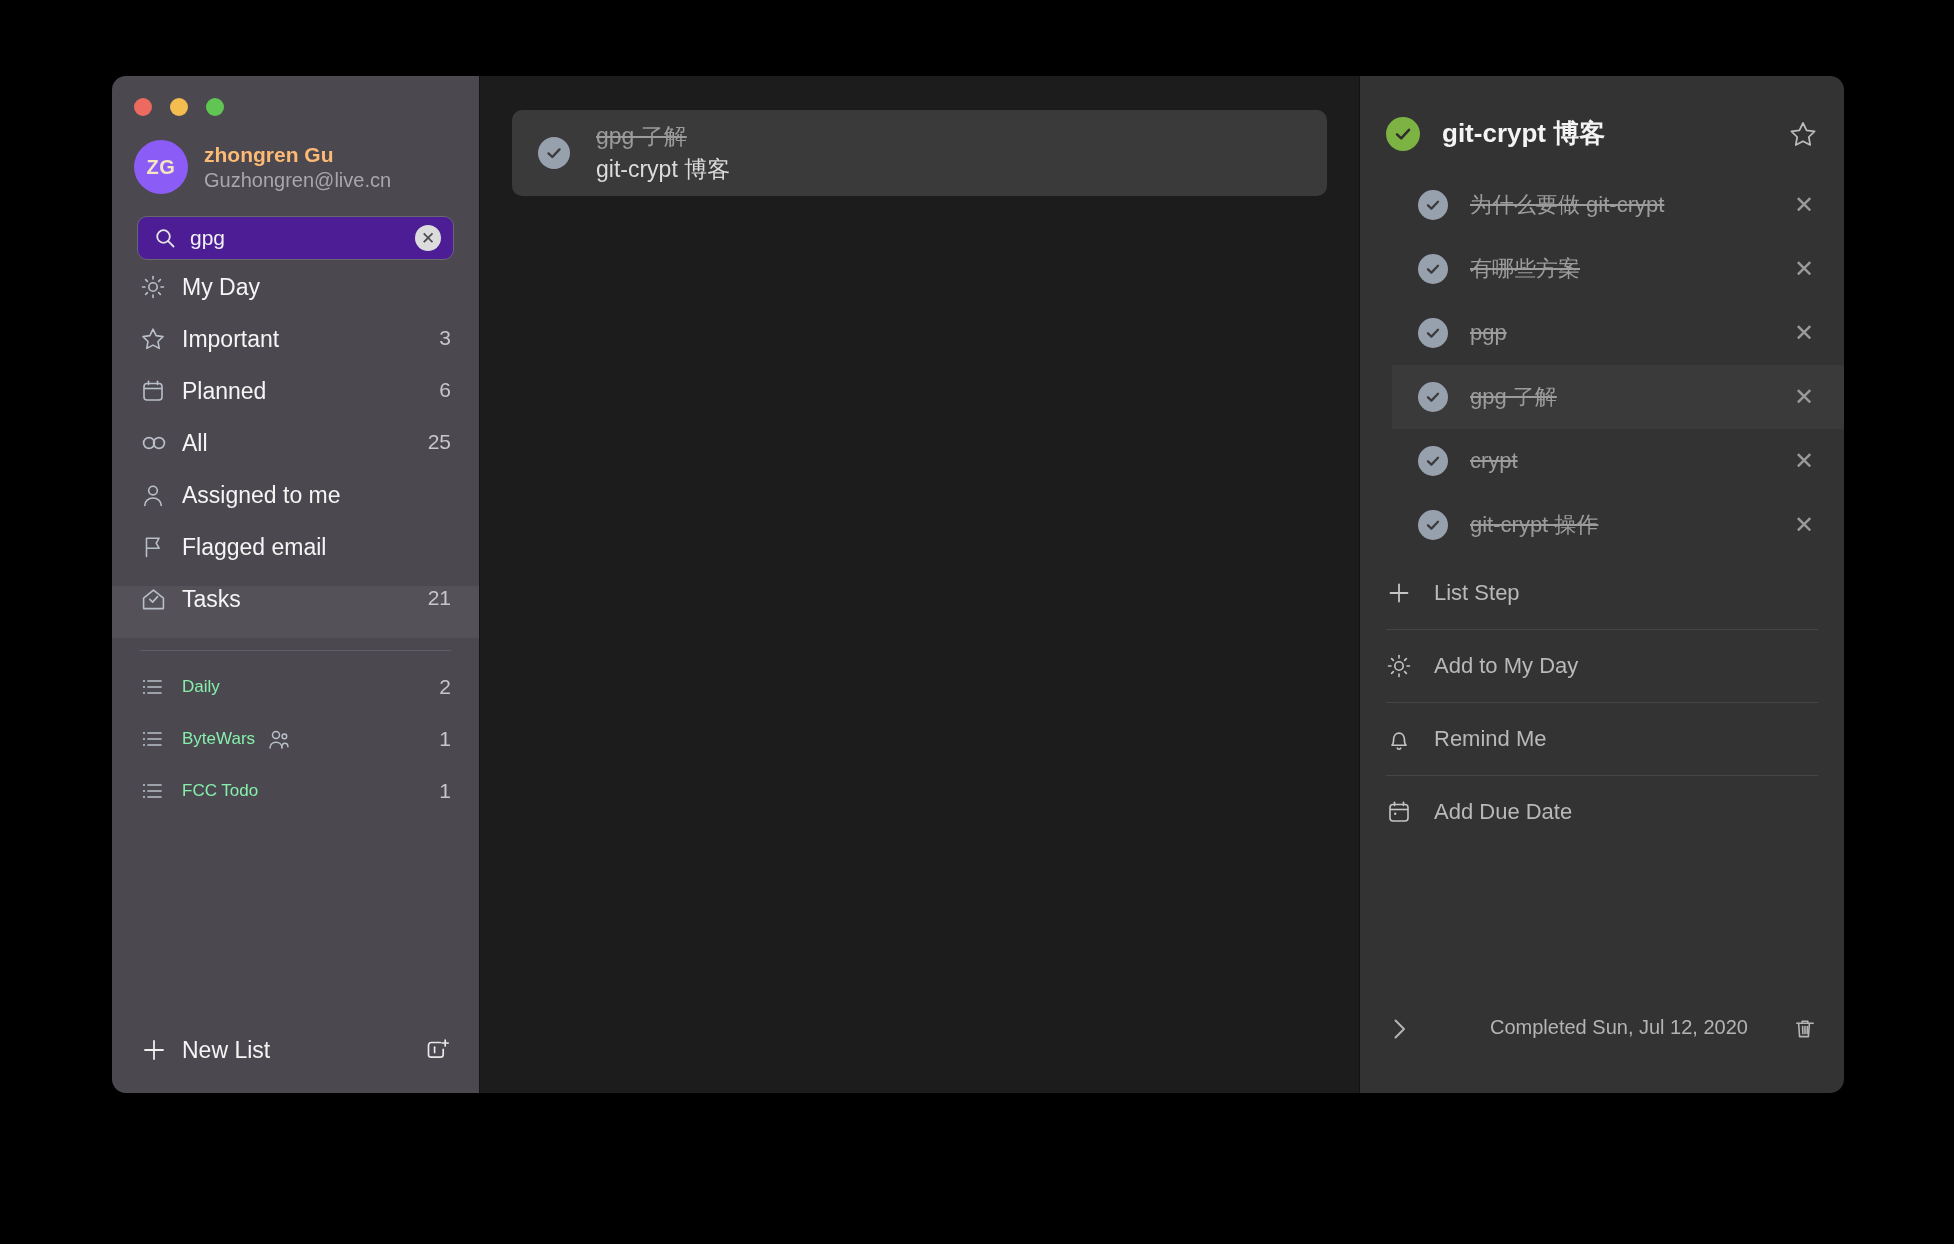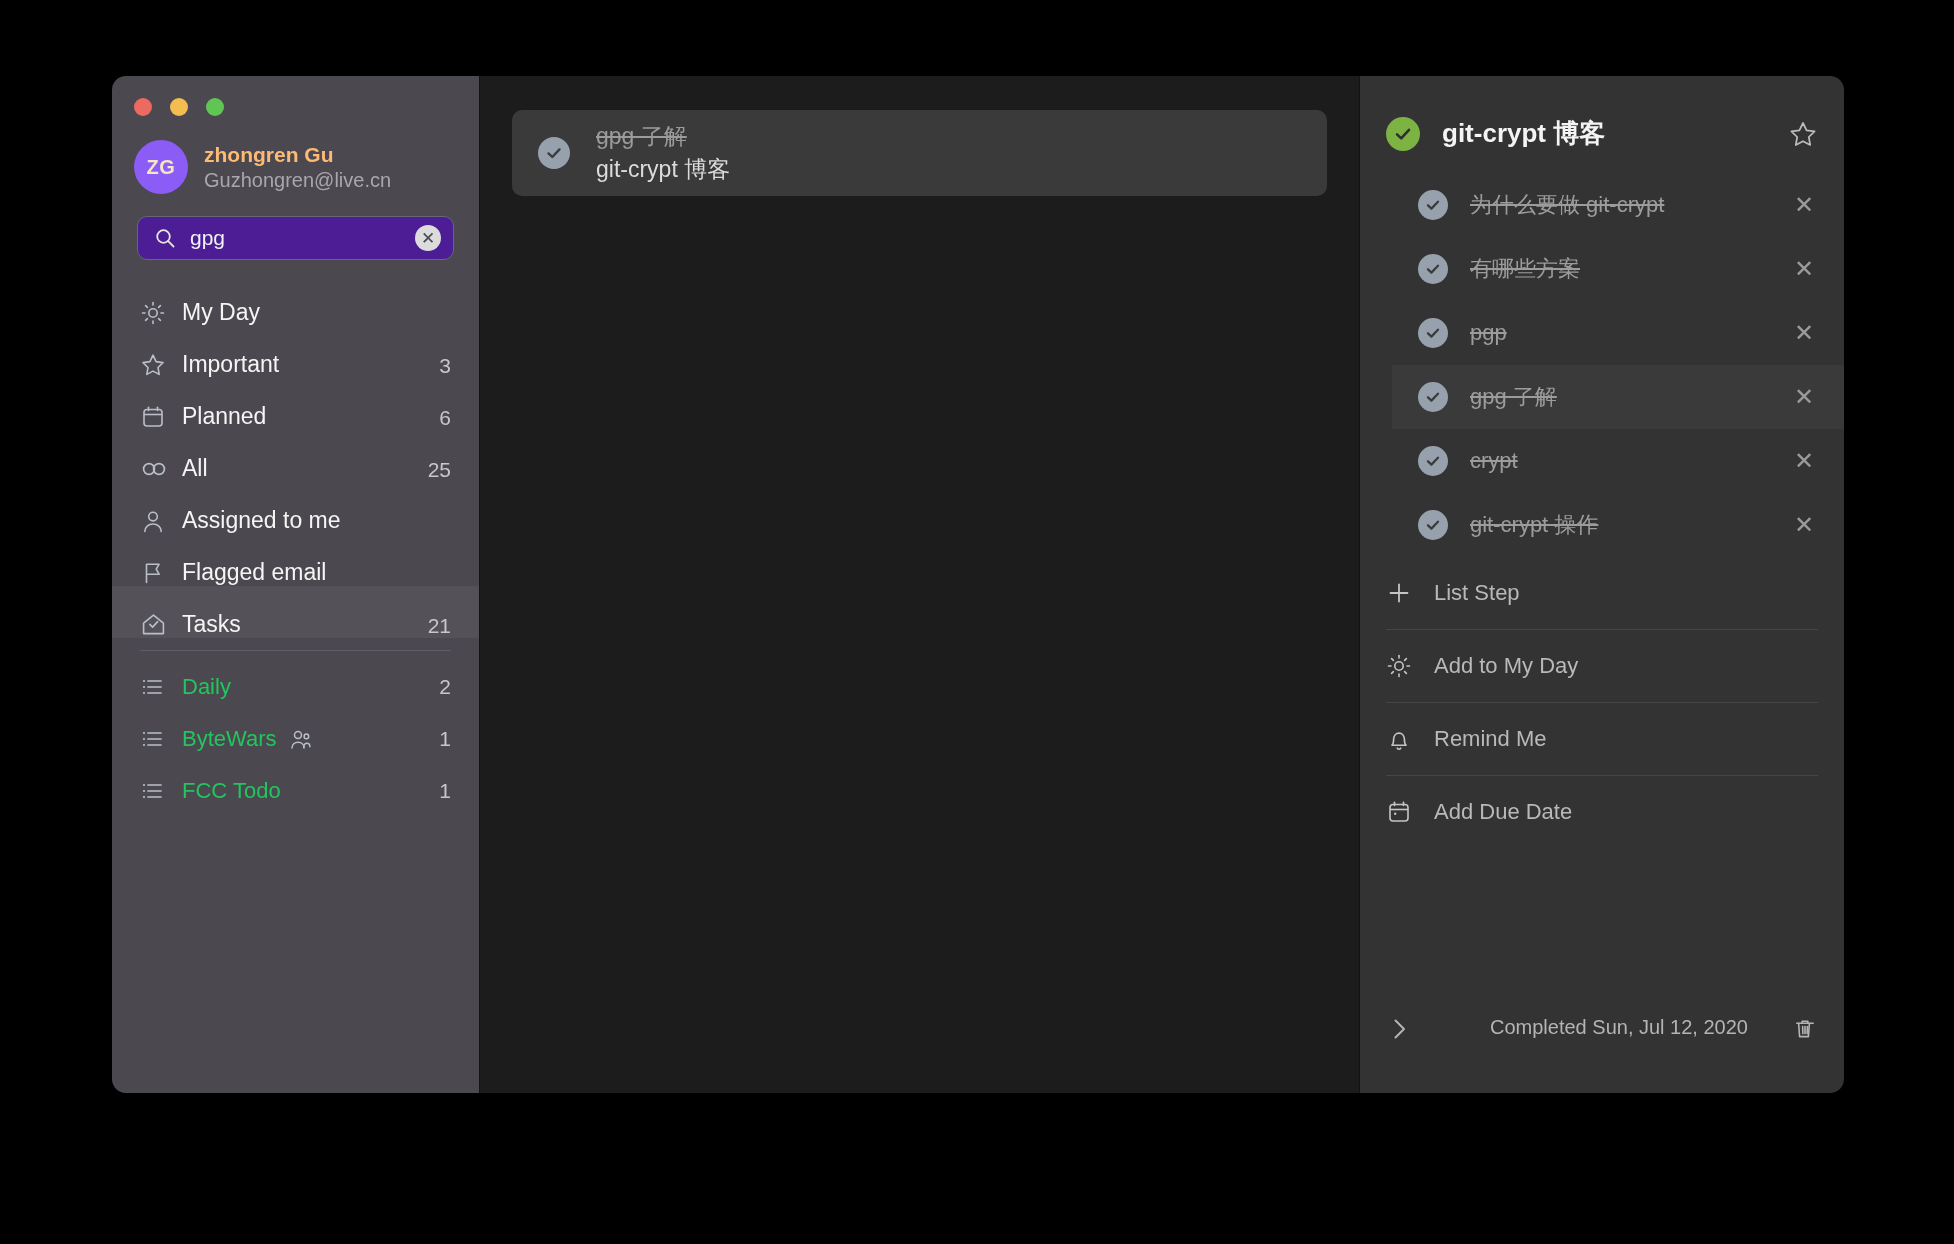--- a/index.html
+++ b/index.html
@@ -51,34 +51,34 @@
   }
   .searchbox .val{ color:#f2f2f2; font-size:21px; flex:1; }
   .clearbtn{
     width:26px; height:26px; border-radius:50%;
     background:#dcdcdc; display:flex; align-items:center; justify-content:center;
     color:#4b484f; font-size:17px; line-height:1; font-weight:500;
   }
 
   .nav{ padding:14px 0 0 0; }
   .navitem{
-    height:52px; display:flex; align-items:flex-end;
+    height:52px; display:flex; align-items:flex-start;
     padding:0 28px 0 28px; gap:0;
   }
   .navitem.selected{ background:rgba(255,255,255,.055); }
   .navitem .ico{ width:42px; display:flex; align-items:center; color:#b9bfc9; flex:0 0 42px; }
   .navitem .lbl{ color:#f5f5f5; font-size:23px; flex:1; display:flex; align-items:center; gap:10px;}
   .navitem .cnt{ color:#c8c6cc; font-size:21px; }
 
   .divider{ height:1px; background:#5f5c67; margin:12px 28px 10px 28px; }
 
   .lists{ }
   .listitem{ height:52px; display:flex; align-items:center; padding:0 28px; }
   .listitem .ico{ width:42px; display:flex; align-items:center; color:#b9bfc9; flex:0 0 42px; }
-  .listitem .lbl{ color:#22c55e; font-size:22px; flex:1; display:flex; align-items:center; gap:12px; }
+  .listitem .lbl{ color:#86efac; font-size:17px; flex:1; display:flex; align-items:center; gap:12px; }
   .listitem .cnt{ color:#c8c6cc; font-size:21px; }
   .shared{ color:#b9bfc9; display:flex; align-items:center; }
 
   .sb-footer{
     margin-top:auto;
     height:86px; display:flex; align-items:center;
     padding:0 28px; gap:0;
   }
   .sb-footer .plus{ width:42px; display:flex; align-items:center; color:#f0f0f0; flex:0 0 42px;}
   .sb-footer .lbl{ color:#f5f5f5; font-size:23px; flex:1; }
@@ -340,20 +340,37 @@
               <line x1="8" y1="18" x2="21" y2="18"></line>
           </svg>
         </span>
         <span class="lbl">
             <span>FCC Todo</span>
           </span>
         <span class="cnt">1</span>
       </div>
     </div>
 
+    <div class="sb-footer">
+      <span class="plus">
+        <svg width="28" height="28" viewBox="0 0 28 28" fill="none" stroke="#f0f0f0" stroke-width="1.8" stroke-linecap="round">
+          <line x1="14" y1="5" x2="14" y2="23"></line>
+            <line x1="5" y1="14" x2="23" y2="14"></line>
+        </svg>
+      </span>
+      <span class="lbl">New List</span>
+      <span class="newgrp">
+        <svg width="28" height="28" viewBox="0 0 28 28" fill="none" stroke="#e8e8e8" stroke-width="1.7" stroke-linecap="round">
+          <path d="M17.5 6.5H8.2A2.7 2.7 0 0 0 5.5 9.2v9.3a2.7 2.7 0 0 0 2.7 2.7h9.3a2.7 2.7 0 0 0 2.7-2.7v-5.2"></path>
+          <line x1="11.6" y1="11.2" x2="11.6" y2="16.4"></line>
+          <line x1="22.2" y1="4" x2="22.2" y2="10"></line>
+            <line x1="19.2" y1="7" x2="25.2" y2="7"></line>
+        </svg>
+      </span>
+    </div>
   </div>
 
   <div class="center">
     <div class="result">
       <span class="check-gray">
         <svg width="20" height="20" viewBox="0 0 20 20" fill="none" stroke="#3c3c3c" stroke-width="2.4" stroke-linecap="round" stroke-linejoin="round">
           <polyline points="4.5,10.4 8.3,14 15.5,6.4"></polyline>
         </svg>
       </span>
       <span class="txt">

